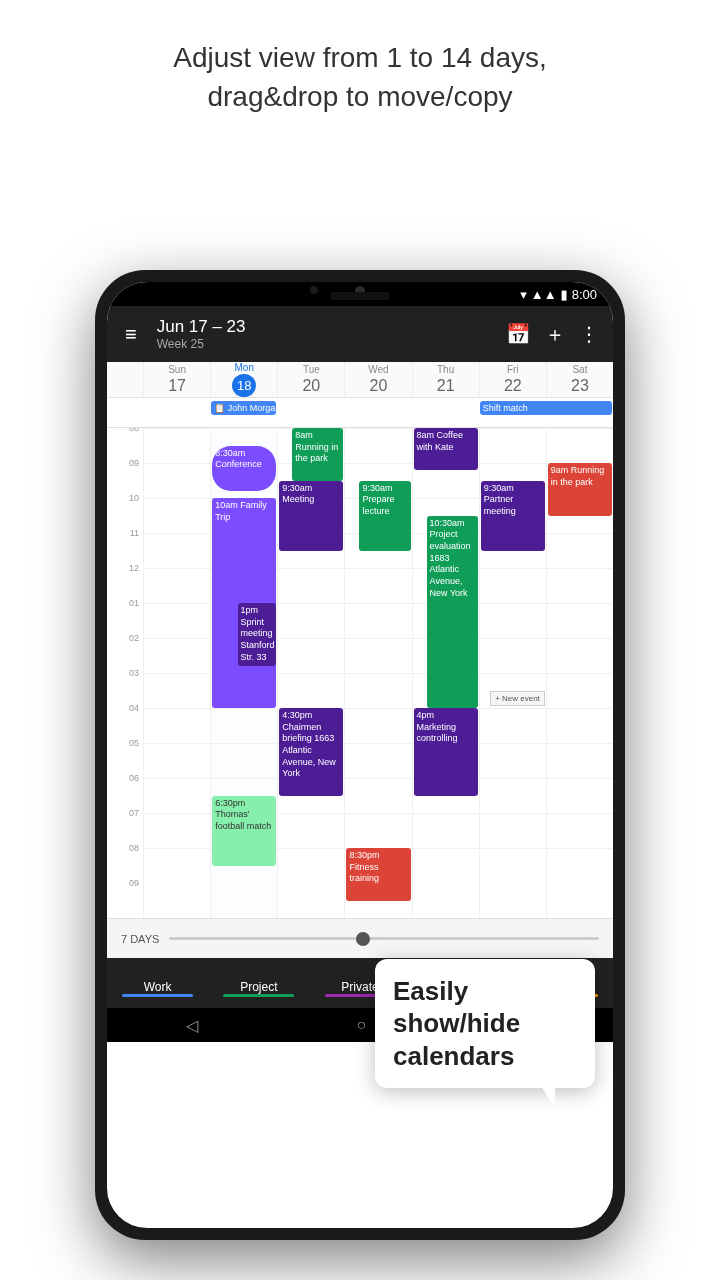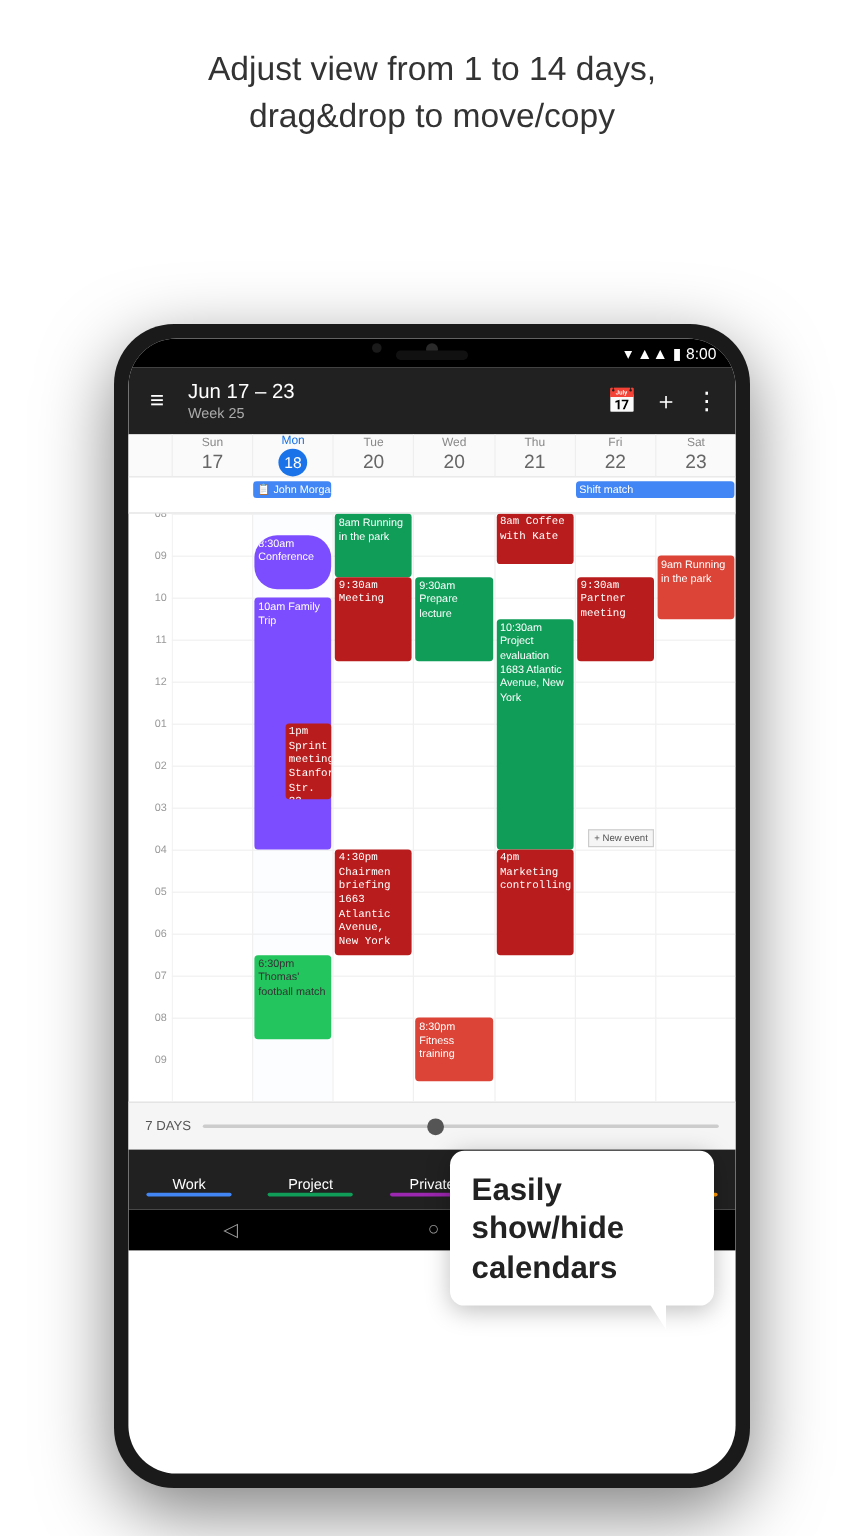--- a/index.html
+++ b/index.html
@@ -175,25 +175,25 @@
       position: absolute;
       border-radius: 3px;
       padding: 2px 3px;
       font-size: 9px;
       color: #fff;
       overflow: hidden;
       line-height: 1.3;
       left: 1px;
       right: 1px;
     }
-    .cal-event.blue { background: #b91c1c; font-family: Liberation Mono, monospace; }
-    .cal-event.green { background: #0f9d58; }
+    .cal-event.blue { background: #4c1d95; }
+    .cal-event.green { background: #0f9d58; margin-left: 13px; }
     .cal-event.red { background: #db4437; }
     .cal-event.purple { background: #7c4dff; }
-    .cal-event.yellow { background: #22c55e; color: #333; }
+    .cal-event.yellow { background: #86efac; color: #333; }
 
     
     .slider-bar {
       background: #f5f5f5;
       height: 40px;
       display: flex;
       align-items: center;
       padding: 0 14px;
       border-top: 1px solid #e0e0e0;
       gap: 10px;

